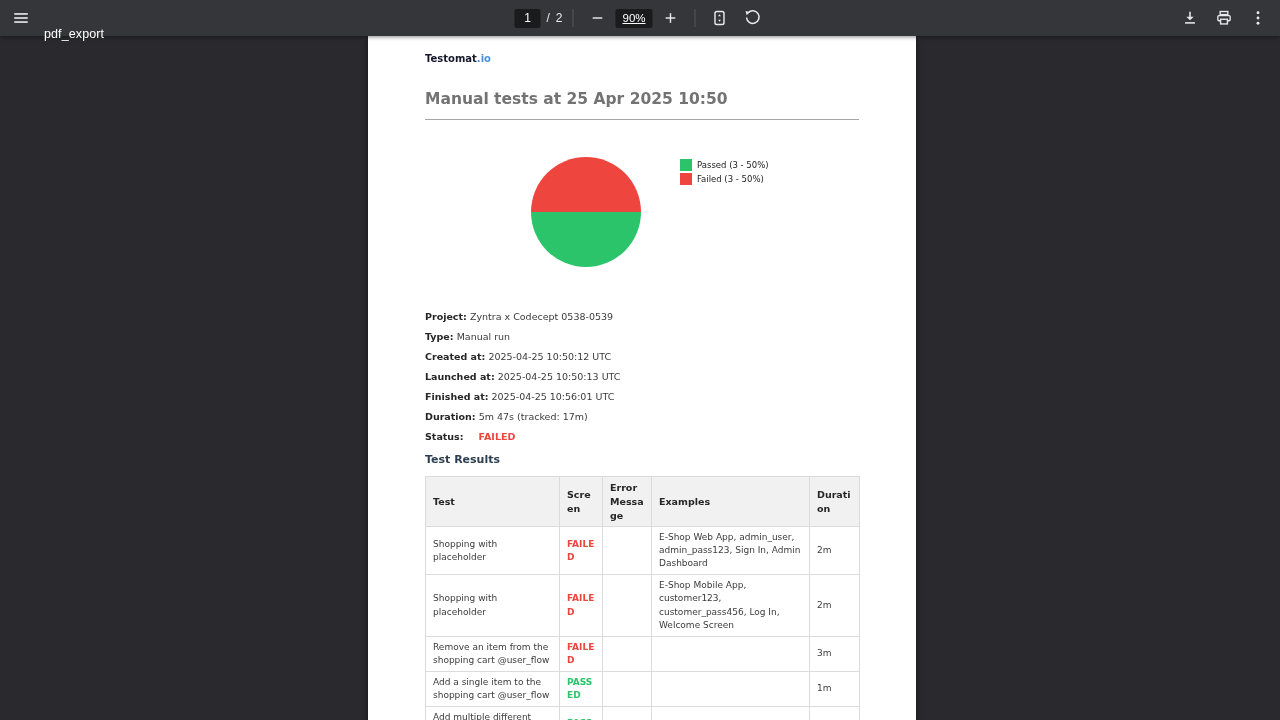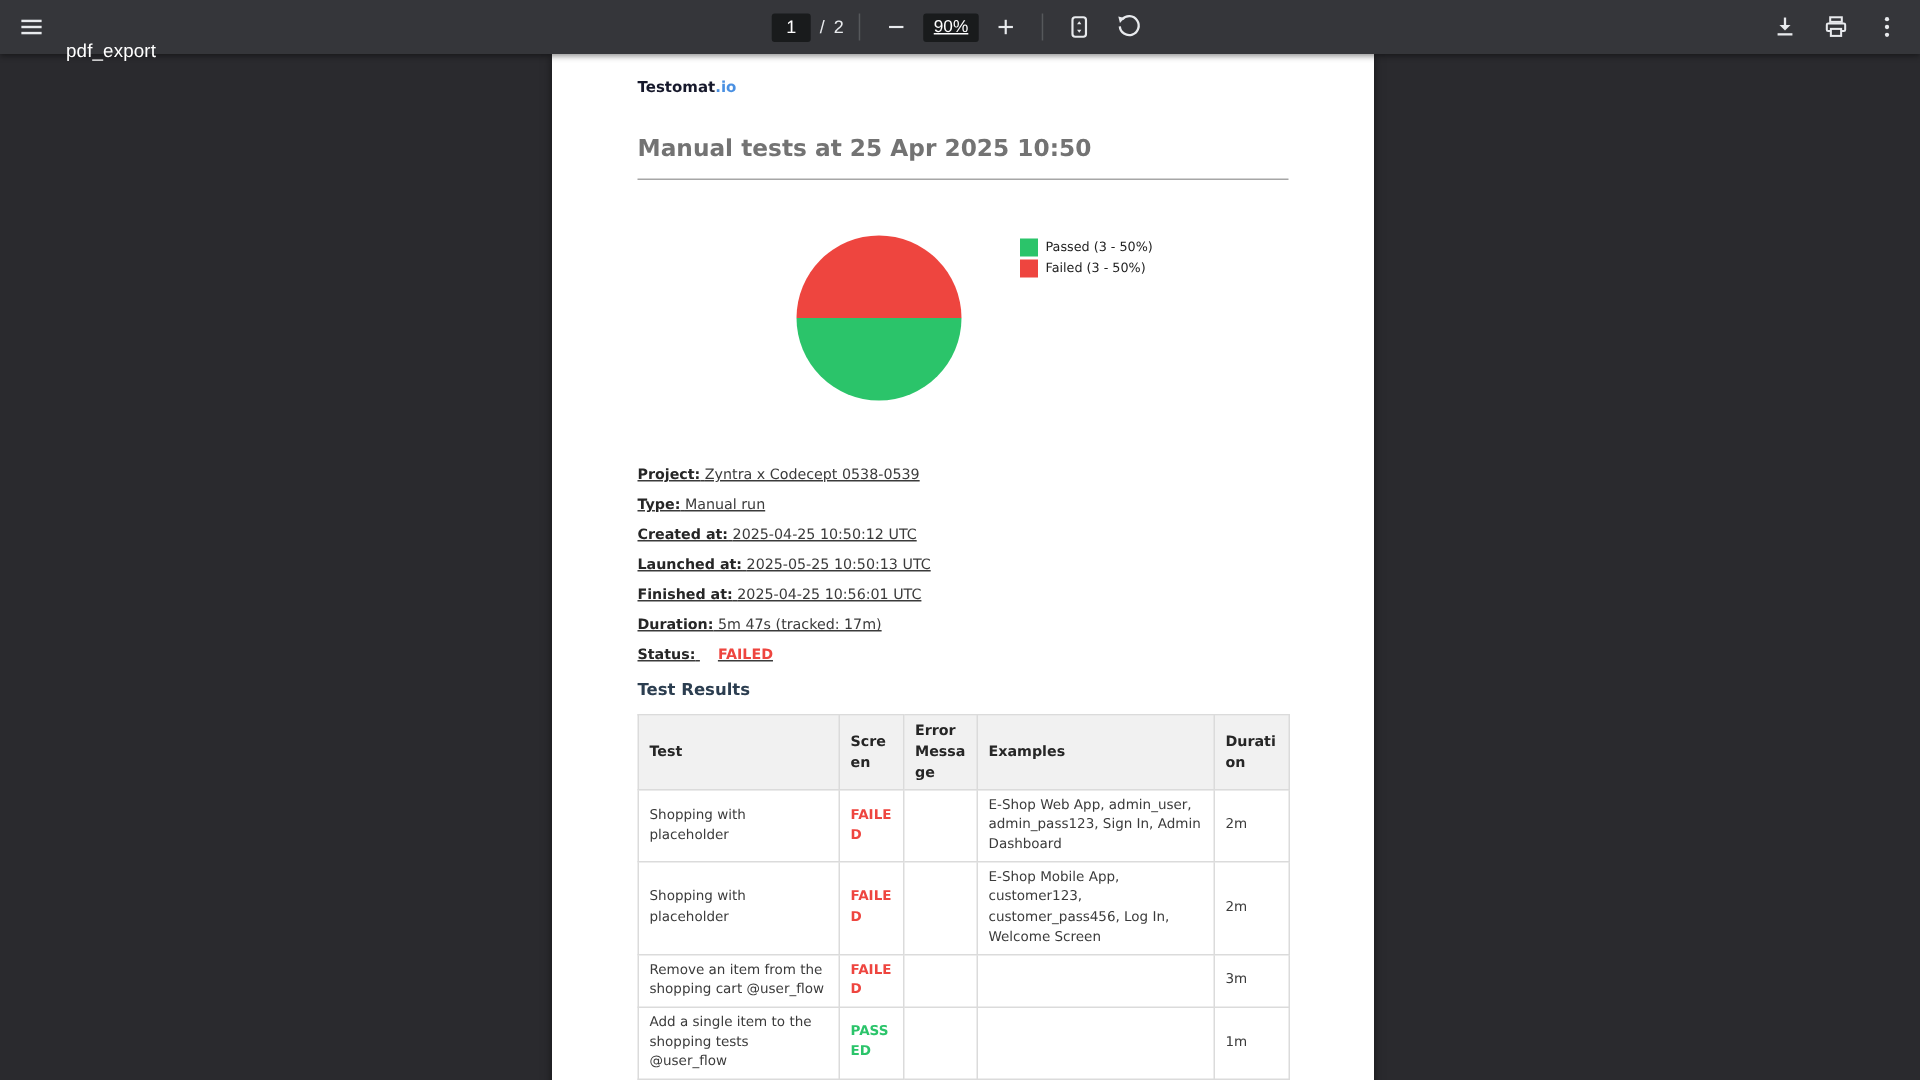--- a/index.html
+++ b/index.html
@@ -60,21 +60,21 @@
 
   .chart-area { position: relative; height: 187px; }
   .pie {
     position: absolute; left: 106px; top: 37px; width: 110px; height: 110px;
     border-radius: 50%;
   }
   .legend { position: absolute; left: 255px; top: 38px; }
   .legend-item { display: flex; align-items: center; height: 14px; font-size: 8.5px; color: #222; }
   .swatch { width: 12px; height: 12px; margin-right: 5px; flex: 0 0 auto; }
 
-  .detail { height: 20px; line-height: 20px; font-size: 9.5px; color: #3b3b3b; text-decoration: underline; }
+  .detail { height: 20px; line-height: 20px; font-size: 9.5px; color: #3b3b3b; }
   .detail b { color: #262626; }
   [data-status] { font-weight: bold; margin-left: 12px; }
 
   .section-title { margin-top: 6px; font-size: 11px; font-weight: bold; color: #2c3e50; line-height: 14px; }
 
   table.results {
     margin-top: 9px; border-collapse: collapse; width: 434px;
     font-size: 9px; color: #3b3b3b; table-layout: fixed;
   }
   .results th, .results td {
@@ -177,21 +177,21 @@
           <div class="legend-item">
             <span class="swatch" style="background: rgb(238, 69, 63);"></span>
             <span>Failed (3 - 50%)</span>
           </div>
         </div>
       </div>
 
       <p class="detail"><b>Project:</b> <span>Zyntra x Codecept 0538-0539</span></p>
       <p class="detail"><b>Type:</b> <span>Manual run</span></p>
       <p class="detail"><b>Created at:</b> <span>2025-04-25 10:50:12 UTC</span></p>
-      <p class="detail"><b>Launched at:</b> <span>2025-05-25 10:50:13 UTC</span></p>
+      <p class="detail"><b>Launched at:</b> <span>2025-04-25 10:50:13 UTC</span></p>
       <p class="detail"><b>Finished at:</b> <span>2025-04-25 10:56:01 UTC</span></p>
       <p class="detail"><b>Duration:</b> <span>5m 47s (tracked: 17m)</span></p>
       <p class="detail"><b>Status:</b> <span data-status="" style="color: rgb(238, 69, 63);">FAILED</span></p>
 
       <h2 class="section-title">Test Results</h2>
 
       <table class="results">
         <colgroup>
           <col class="col-test">
             <col class="col-status">
@@ -224,21 +224,21 @@
             <td>2m</td>
           </tr>
           <tr>
             <td>Remove an item from the shopping cart @user_flow</td>
             <td data-status="" style="color: rgb(238, 69, 63);">FAILED</td>
             <td></td>
             <td></td>
             <td>3m</td>
           </tr>
           <tr>
-            <td>Add a single item to the shopping tests @user_flow</td>
+            <td>Add a single item to the shopping cart @user_flow</td>
             <td data-status="" style="color: rgb(43, 196, 106);">PASSED</td>
             <td></td>
             <td></td>
             <td>1m</td>
           </tr>
           <tr>
             <td>Add multiple different items to the shopping cart @user_flow</td>
             <td data-status="" style="color: rgb(43, 196, 106);">PASSED</td>
             <td></td>
             <td></td>

